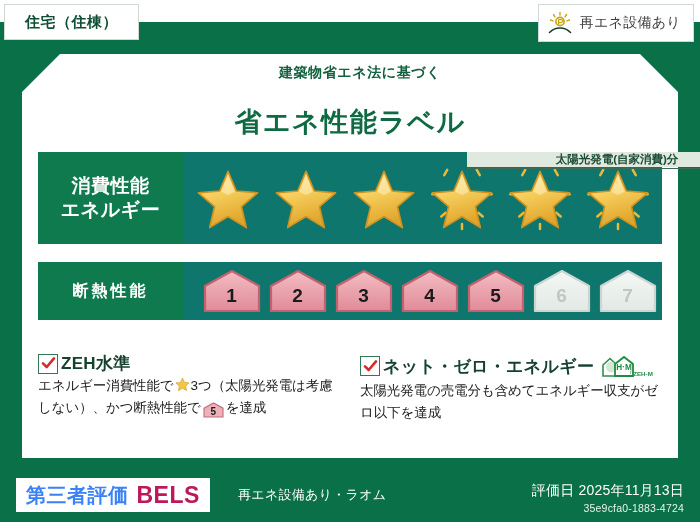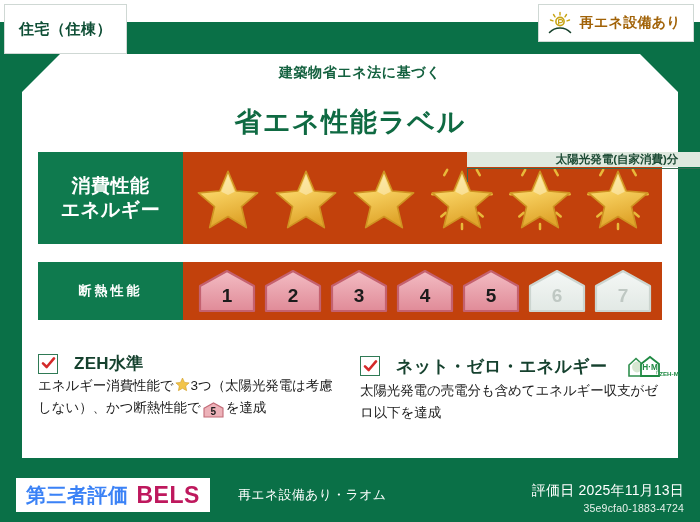--- a/index.html
+++ b/index.html
@@ -31,45 +31,45 @@
     background: #ffffff;
     clip-path: polygon(
       0 38px, 38px 0, 618px 0, 656px 38px, 656px 404px, 0 404px
     );
   }
 
   
   .top-tag {
     position: absolute;
     left: 4px; top: 4px;
-    min-width: 110px; height: 50px;
+    min-width: 110px; height: 36px;
     background: #ffffff;
     border: 1px solid #cfd8d4;
     display: flex; align-items: center; justify-content: center;
-    padding: 0 14px;
+    padding: 0 20px;
     z-index: 6;
   }
   .top-tag-text {
     font-size: 15px; font-weight: bold; color: #0f4f36;
     letter-spacing: .5px; white-space: nowrap;
   }
 
   
   .renew-badge {
     position: absolute;
     right: 6px; top: 4px;
     height: 38px;
     background: #ffffff;
     border: 1px solid #cfd8d4;
     display: flex; align-items: center;
     padding: 0 12px 0 8px; gap: 7px;
     z-index: 6;
   }
   .renew-badge-text {
-    font-size: 14px; font-weight: bold; color: #a16207;
+    font-size: 14px; font-weight: normal; color: #404040;
     white-space: nowrap; letter-spacing: .3px;
   }
   .sun-icon { width: 26px; height: 24px; display:block; }
 
   
   .title-block {
     position: absolute; left: 0; right: 0; top: 64px;
     text-align: center; z-index: 5;
   }
   .title-sub {
@@ -92,27 +92,27 @@
 
   .row-label {
     background: #0f7a4e;
     width: 145px;
     display: flex; flex-direction: column;
     align-items: center; justify-content: center;
     color: #ffffff; font-weight: bold;
     line-height: 1.25; flex: none;
   }
   .row-energy .row-label { font-size: 19px; letter-spacing: .5px; }
-  .row-insul  .row-label { font-size: 13px; letter-spacing: 3px; }
+  .row-insul  .row-label { font-size: 16px; letter-spacing: 3px; }
 
   .row-body {
     flex: 1;
-    background: #c2410c;
+    background: #0f766e;
     position: relative;
-    display: flex; align-items: center;
+    display: flex; align-items: center; justify-content: center;
   }
 
   
   .stars-wrap {
     display: flex; align-items: center;
     padding-left: 6px; gap: 0px; width: 100%;
   }
   .star-cell {
     position: relative;
     width: 78px; height: 80px;
@@ -160,21 +160,21 @@
   .house-num.off { color: #bfc8c3; }
 
   
   .criteria {
     position: absolute; z-index: 5;
     left: 38px; top: 352px; width: 624px;
     display: flex; gap: 20px;
   }
   .criterion { width: 302px; }
   .criterion-head {
-    display: flex; align-items: center; gap: 16px;
+    display: flex; align-items: center; gap: 3px;
   }
   .checkbox {
     width: 20px; height: 20px; flex: none;
     border: 1.5px solid #2f7a55; background: #ffffff;
     display: flex; align-items: center; justify-content: center;
   }
   .check-svg { width: 15px; height: 15px; display: block; }
   .criterion-title {
     font-size: 17px; font-weight: bold; color: #15412e;
     letter-spacing: .3px; white-space: nowrap;

